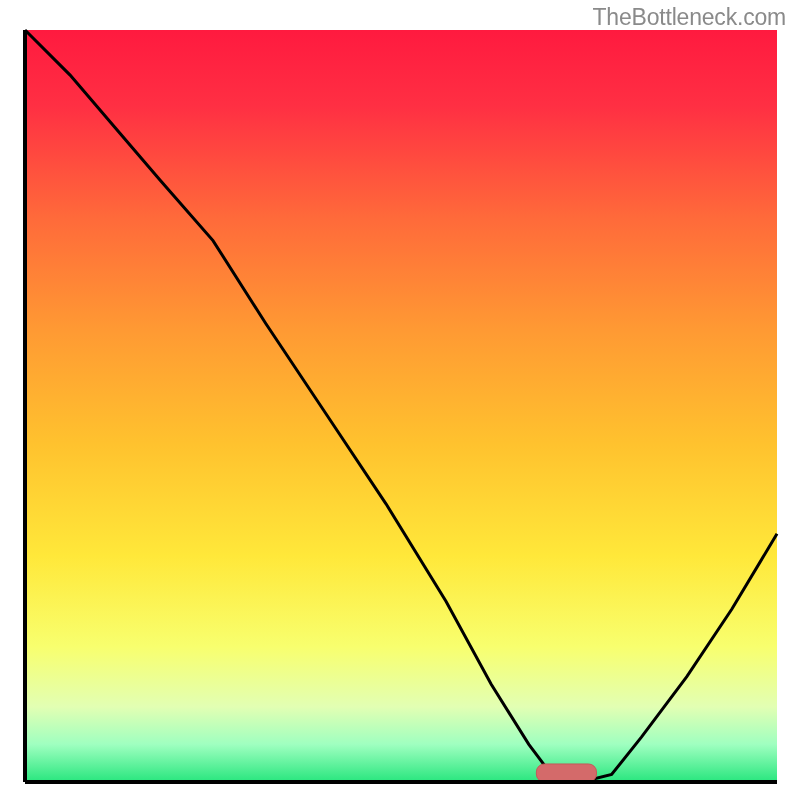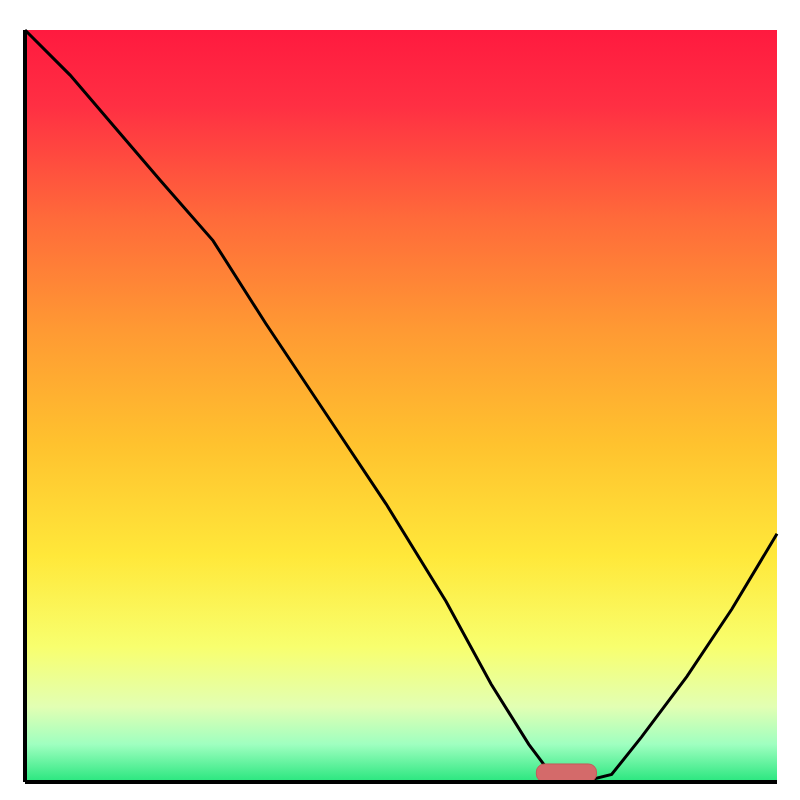--- a/index.html
+++ b/index.html
@@ -27,20 +27,21 @@
   svg.chart {
     position: absolute;
     left: 0;
     top: 0;
   }
 </style>
 </head>
 <body>
 <div class="container">
 
+<div class="watermark">TheBottleneck.com</div>
 
 <svg class="chart" width="800" height="800" viewBox="0 0 800 800">
   <defs>
     <linearGradient id="bg-grad" x1="0" y1="0" x2="0" y2="1">
           <stop offset="0%" stop-color="#ff1a3f"></stop>
           <stop offset="10%" stop-color="#ff2f43"></stop>
           <stop offset="25%" stop-color="#ff6a3a"></stop>
           <stop offset="40%" stop-color="#ff9a33"></stop>
           <stop offset="55.00000000000001%" stop-color="#ffc22e"></stop>
           <stop offset="70%" stop-color="#ffe83a"></stop>

